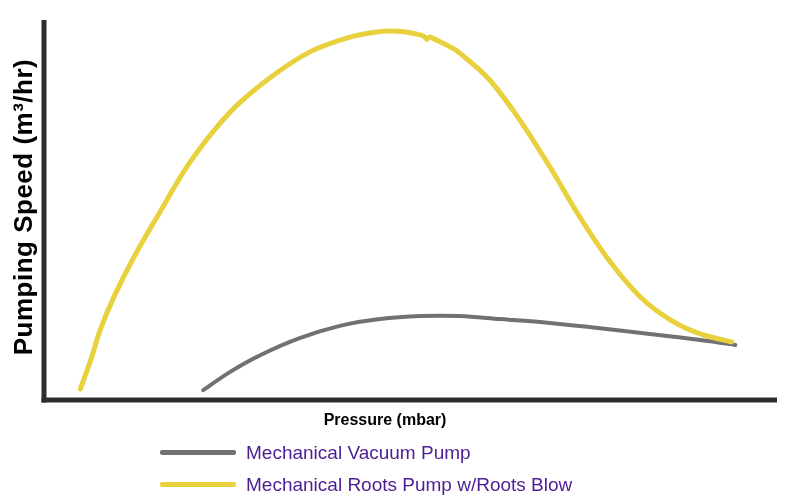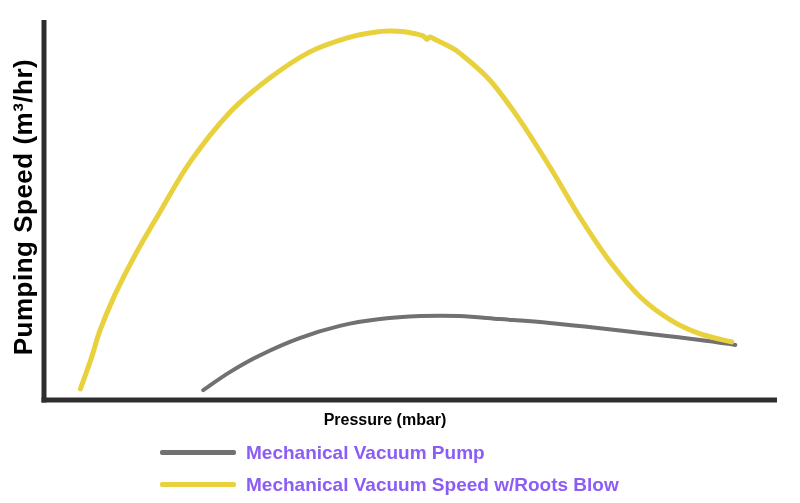--- a/index.html
+++ b/index.html
@@ -26,21 +26,21 @@
     white-space:nowrap;
     font-size:16px;font-weight:bold;color:#000;
   }
   .legend{
     position:absolute;
     left:160px;top:442px;
     display:flex;flex-direction:column;gap:11px;
   }
   .legend-row{display:flex;align-items:center;gap:10px;height:21px;}
   .swatch{display:inline-block;width:76px;height:5px;border-radius:2px;}
-  .legend-label{font-size:19px;font-weight:bold;color:#8b5cf6;white-space:nowrap;}
+  .legend-label{font-size:19px;font-weight:normal;color:#4c1d95;white-space:nowrap;}
 </style>
 </head>
 <body>
 
 <div class="stage">
 
   <svg id="plot-svg" width="800" height="503" viewBox="0 0 800 503">
       <line x1="44" y1="20" x2="44" y2="402.5" stroke="#2e2e2e" stroke-width="5"></line>
       <line x1="41.5" y1="400" x2="777" y2="400" stroke="#2e2e2e" stroke-width="5"></line>
       <path d="M203.2 390.1C207.7 387.1 220.7 377.7 230.2 371.9C239.7 366.1 248.6 360.8 260.2 355.2C271.8 349.5 286.4 342.9 299.7 338.1C312.9 333.2 326.5 329.1 339.9 325.9C353.3 322.7 366.7 320.7 380.1 319.1C393.5 317.4 407.0 316.5 420.3 316.0C433.6 315.5 446.5 315.5 459.7 316.0C473.0 316.5 485.0 317.9 500.0 319.1C514.9 320.2 533.0 321.3 549.7 322.9C566.4 324.4 583.4 326.3 600.1 328.2C616.8 330.0 633.1 331.9 649.8 333.9C666.5 335.8 686.0 338.1 700.2 340.0C714.5 341.8 729.5 344.1 735.3 344.9" fill="none" stroke="#717174" stroke-width="4" stroke-linecap="round" stroke-linejoin="round"></path>
@@ -51,17 +51,17 @@
 
   <div class="xlabel">Pressure (mbar)</div>
 
   <div class="legend">
     <div class="legend-row">
       <span class="swatch" style="background: rgb(113, 113, 116);"></span>
       <span class="legend-label">Mechanical Vacuum Pump</span>
     </div>
     <div class="legend-row">
       <span class="swatch" style="background: rgb(232, 209, 61);"></span>
-      <span class="legend-label">Mechanical Vacuum Speed w/Roots Blow</span>
+      <span class="legend-label">Mechanical Roots Pump w/Roots Blow</span>
     </div>
   </div>
 
 </div>
 
 </body></html>

